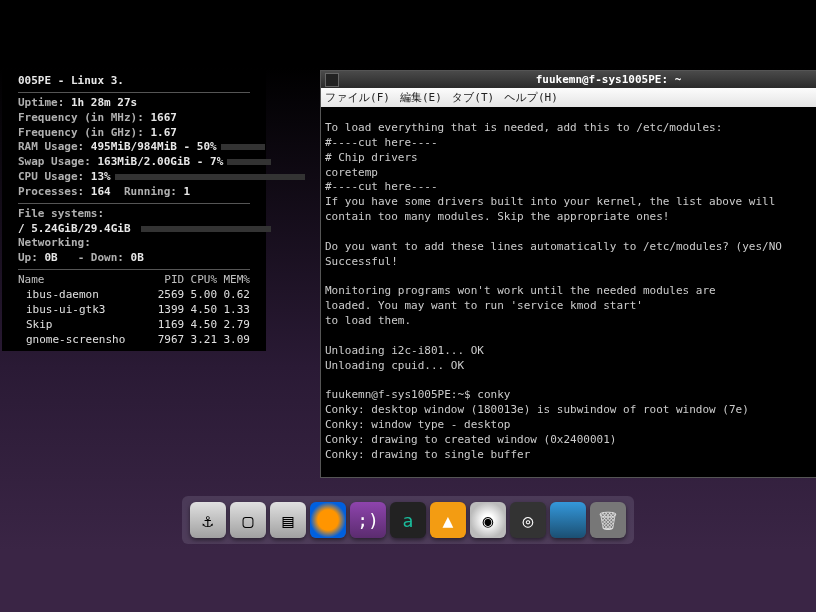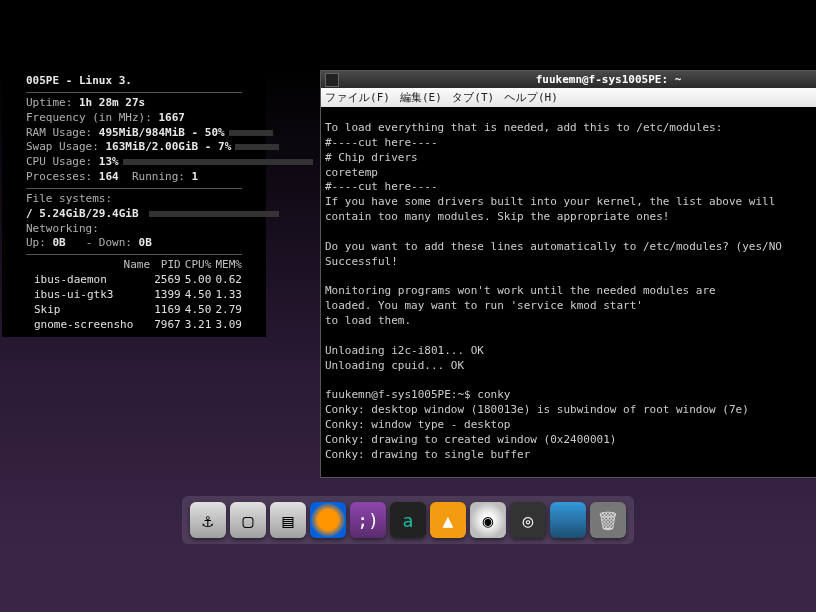--- a/index.html
+++ b/index.html
@@ -13,24 +13,24 @@
   position: relative;
 }
 
 .conky-panel {
   position: absolute;
   left: 2px;
   top: 70px;
   width: 264px;
   background: #000;
   color: #c0c0c0;
-  padding: 4px 24px;
+  padding: 4px 16px;
   line-height: 1.35;
 }
-.conky-panel .label { color: #b0b0b0; }
+.conky-panel .label { color: #b0b0b0; font-weight: bold; }
 .conky-panel .value { color: #e8e8e8; font-weight: bold; }
 .conky-panel hr {
   border: none;
   border-top: 1px solid #555;
   margin: 3px 0;
 }
 .conky-line { white-space: nowrap; }
 .bar-out {
   display: inline-block;
   width: 44px;
@@ -39,21 +39,21 @@
   vertical-align: middle;
   margin-left: 4px;
   position: relative;
 }
 .bar-in {
   height: 100%;
   background: #ddd;
 }
 .process-table { width: 100%; font-size: 11px; border-collapse: collapse; }
 .process-table th { text-align: right; font-weight: normal; color: #c0c0c0; }
-.process-table th:first-child { text-align: right; }
+.process-table th:first-child { text-align: left; }
 .process-table td { text-align: right; color: #e0e0e0; }
 .process-table td:first-child { text-align: left; padding-left: 8px; }
 
 .terminal-window {
   position: absolute;
   left: 320px;
   top: 70px;
   width: 577px;
   height: 408px;
   background: #111;
@@ -131,20 +131,21 @@
 .dock-item.trash { background: #777; color:#ddd; }
 </style>
 </head>
 <body>
 
 <div class="conky-panel">
   <div class="conky-line"><span class="value">005PE - Linux 3.</span></div>
   <hr>
   <div class="conky-line"><span class="label">Uptime:</span> <span class="value">1h 28m 27s</span></div>
   <div class="conky-line"><span class="label">Frequency (in MHz):</span> <span class="value">1667</span></div>
+  <div class="conky-line"><span class="label">Frequency (in GHz):</span> <span class="value">1.67</span></div>
   <div class="conky-line"><span class="label">RAM Usage:</span> <span class="value">495MiB/984MiB - 50%</span><span class="bar-out"><span class="bar-in" style="width:50%"></span></span></div>
   <div class="conky-line"><span class="label">Swap Usage:</span> <span class="value">163MiB/2.00GiB - 7%</span><span class="bar-out"><span class="bar-in" style="width:7%"></span></span></div>
   <div class="conky-line"><span class="label">CPU Usage:</span> <span class="value">13%</span><span class="bar-out" style="width:190px"><span class="bar-in" style="width:13%"></span></span></div>
   <div class="conky-line"><span class="label">Processes:</span> <span class="value">164</span>&nbsp;&nbsp;<span class="label">Running:</span> <span class="value">1</span></div>
   <hr>
   <div class="conky-line label">File systems:</div>
   <div class="conky-line"><span class="value">/ 5.24GiB/29.4GiB</span> <span class="bar-out" style="width:130px"><span class="bar-in" style="width:18%"></span></span></div>
   <div class="conky-line label">Networking:</div>
   <div class="conky-line"><span class="label">Up:</span> <span class="value">0B</span>&nbsp;&nbsp;&nbsp;<span class="label">- Down:</span> <span class="value">0B</span></div>
   <hr>

